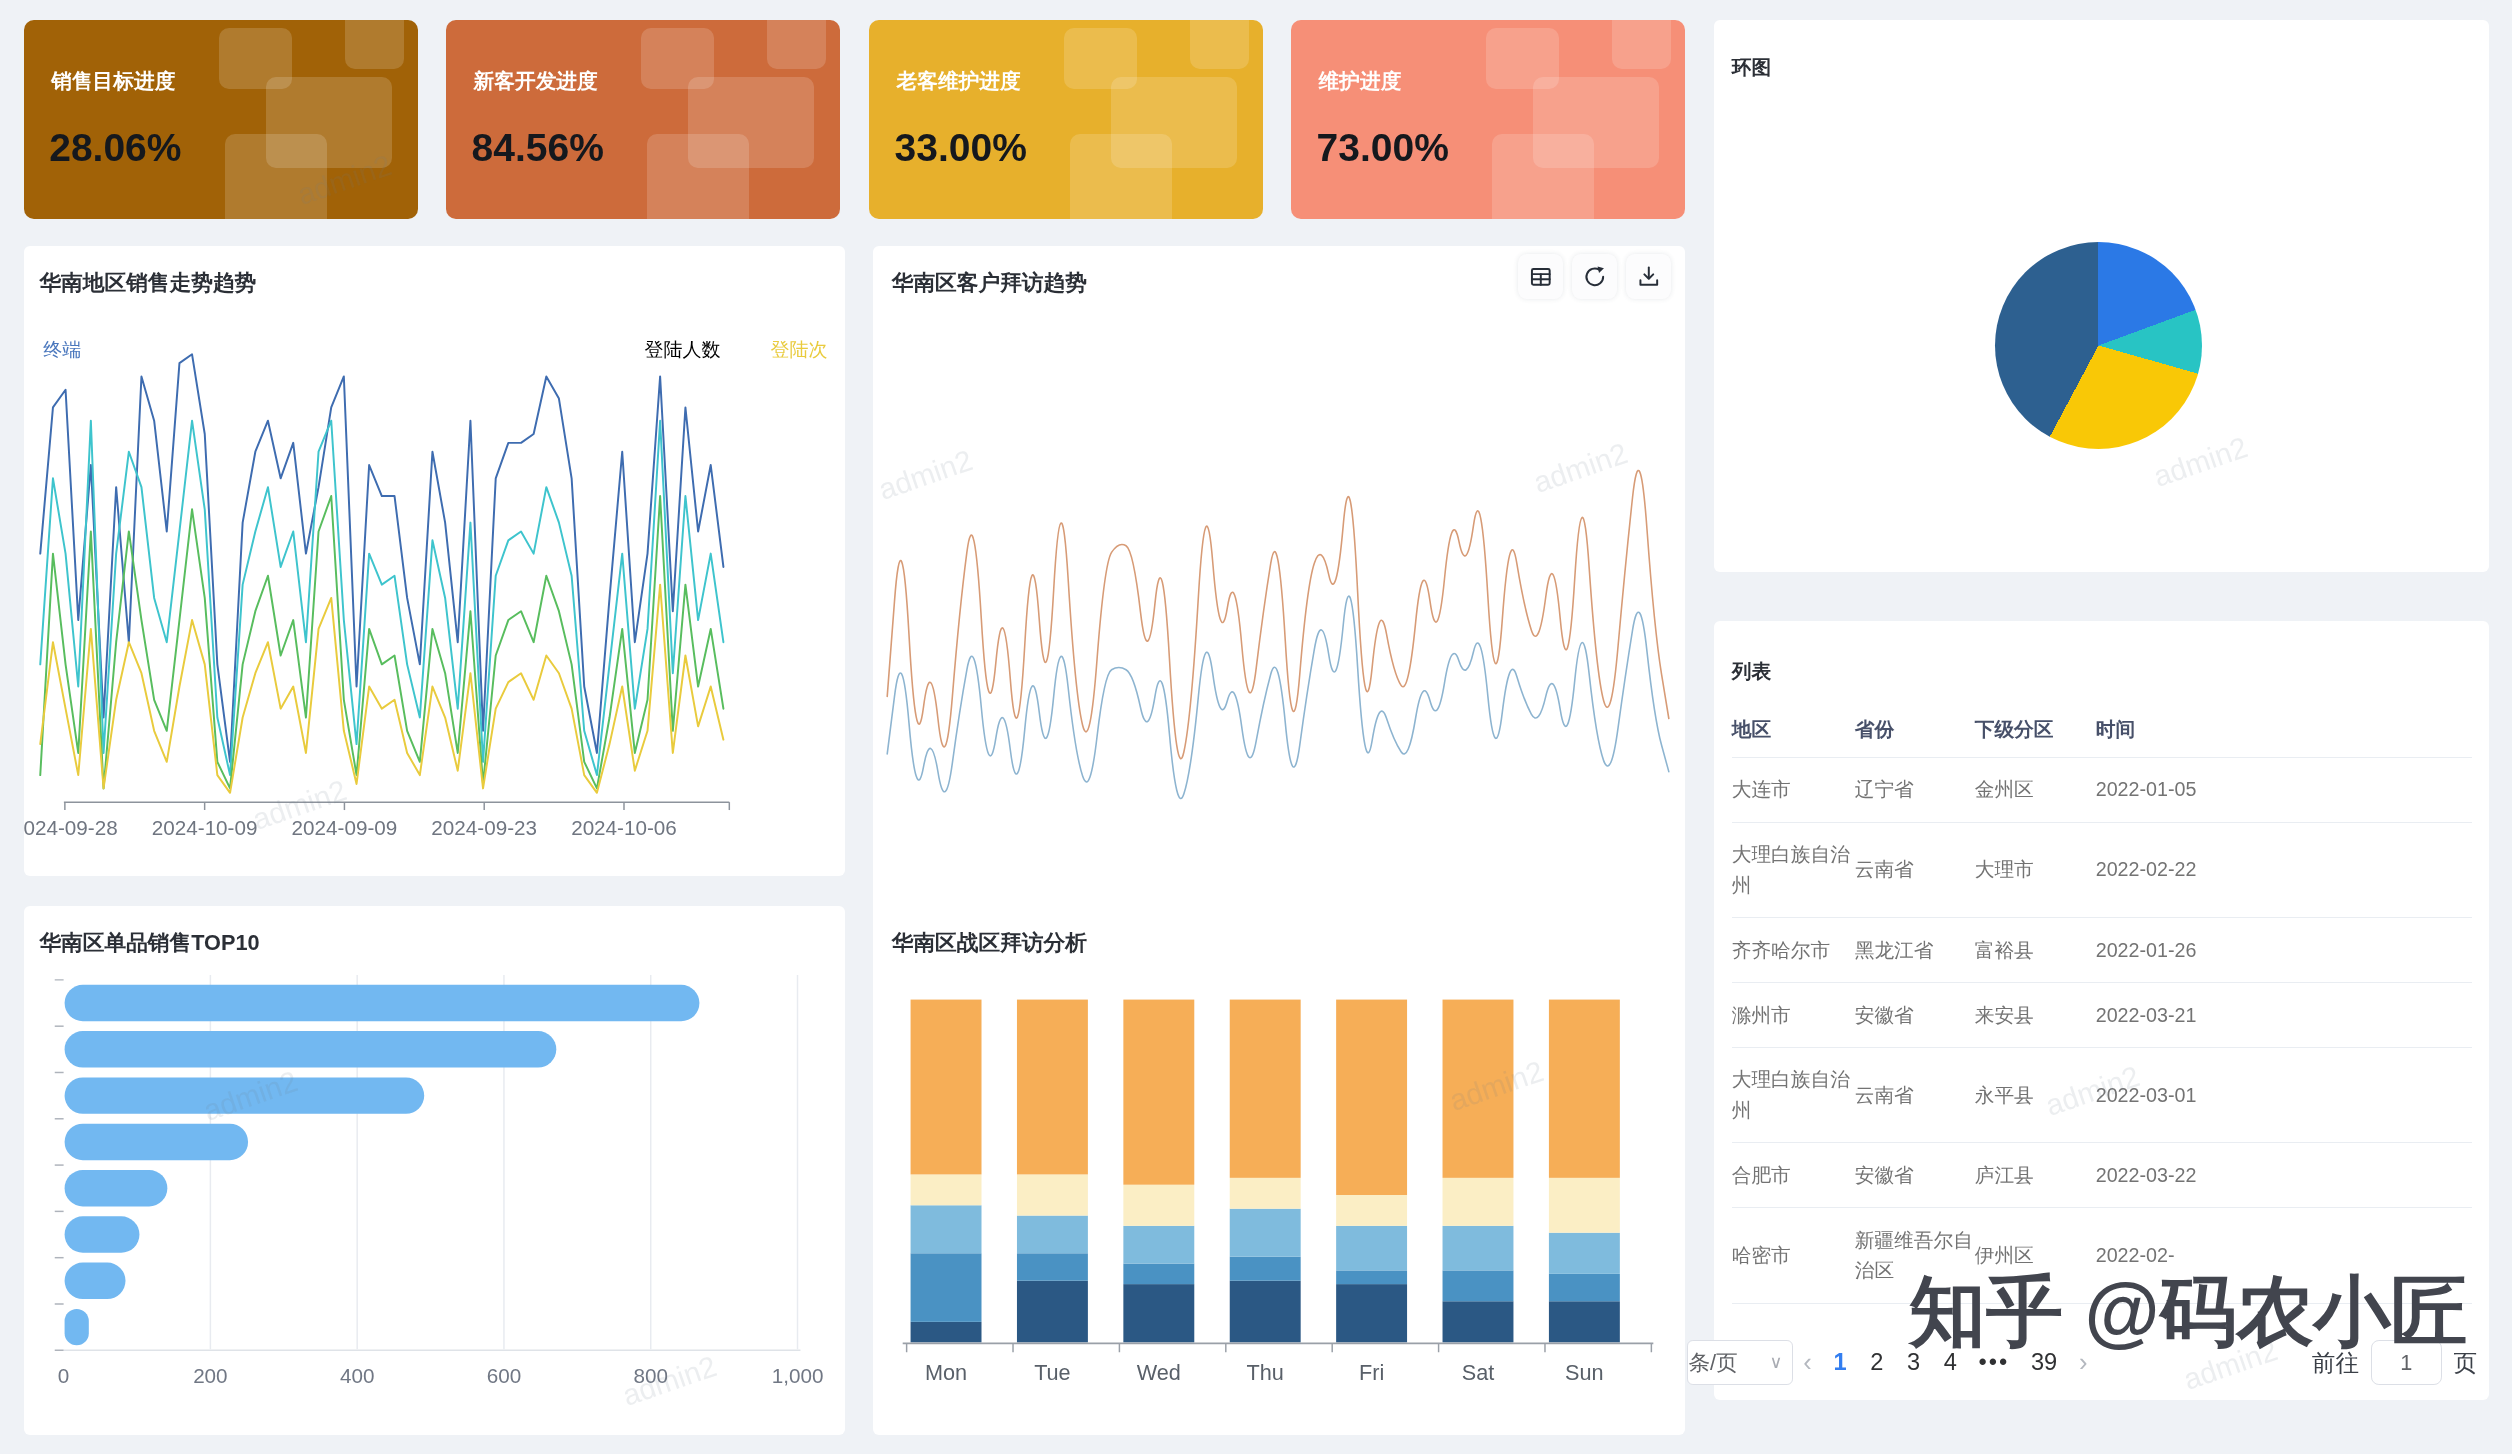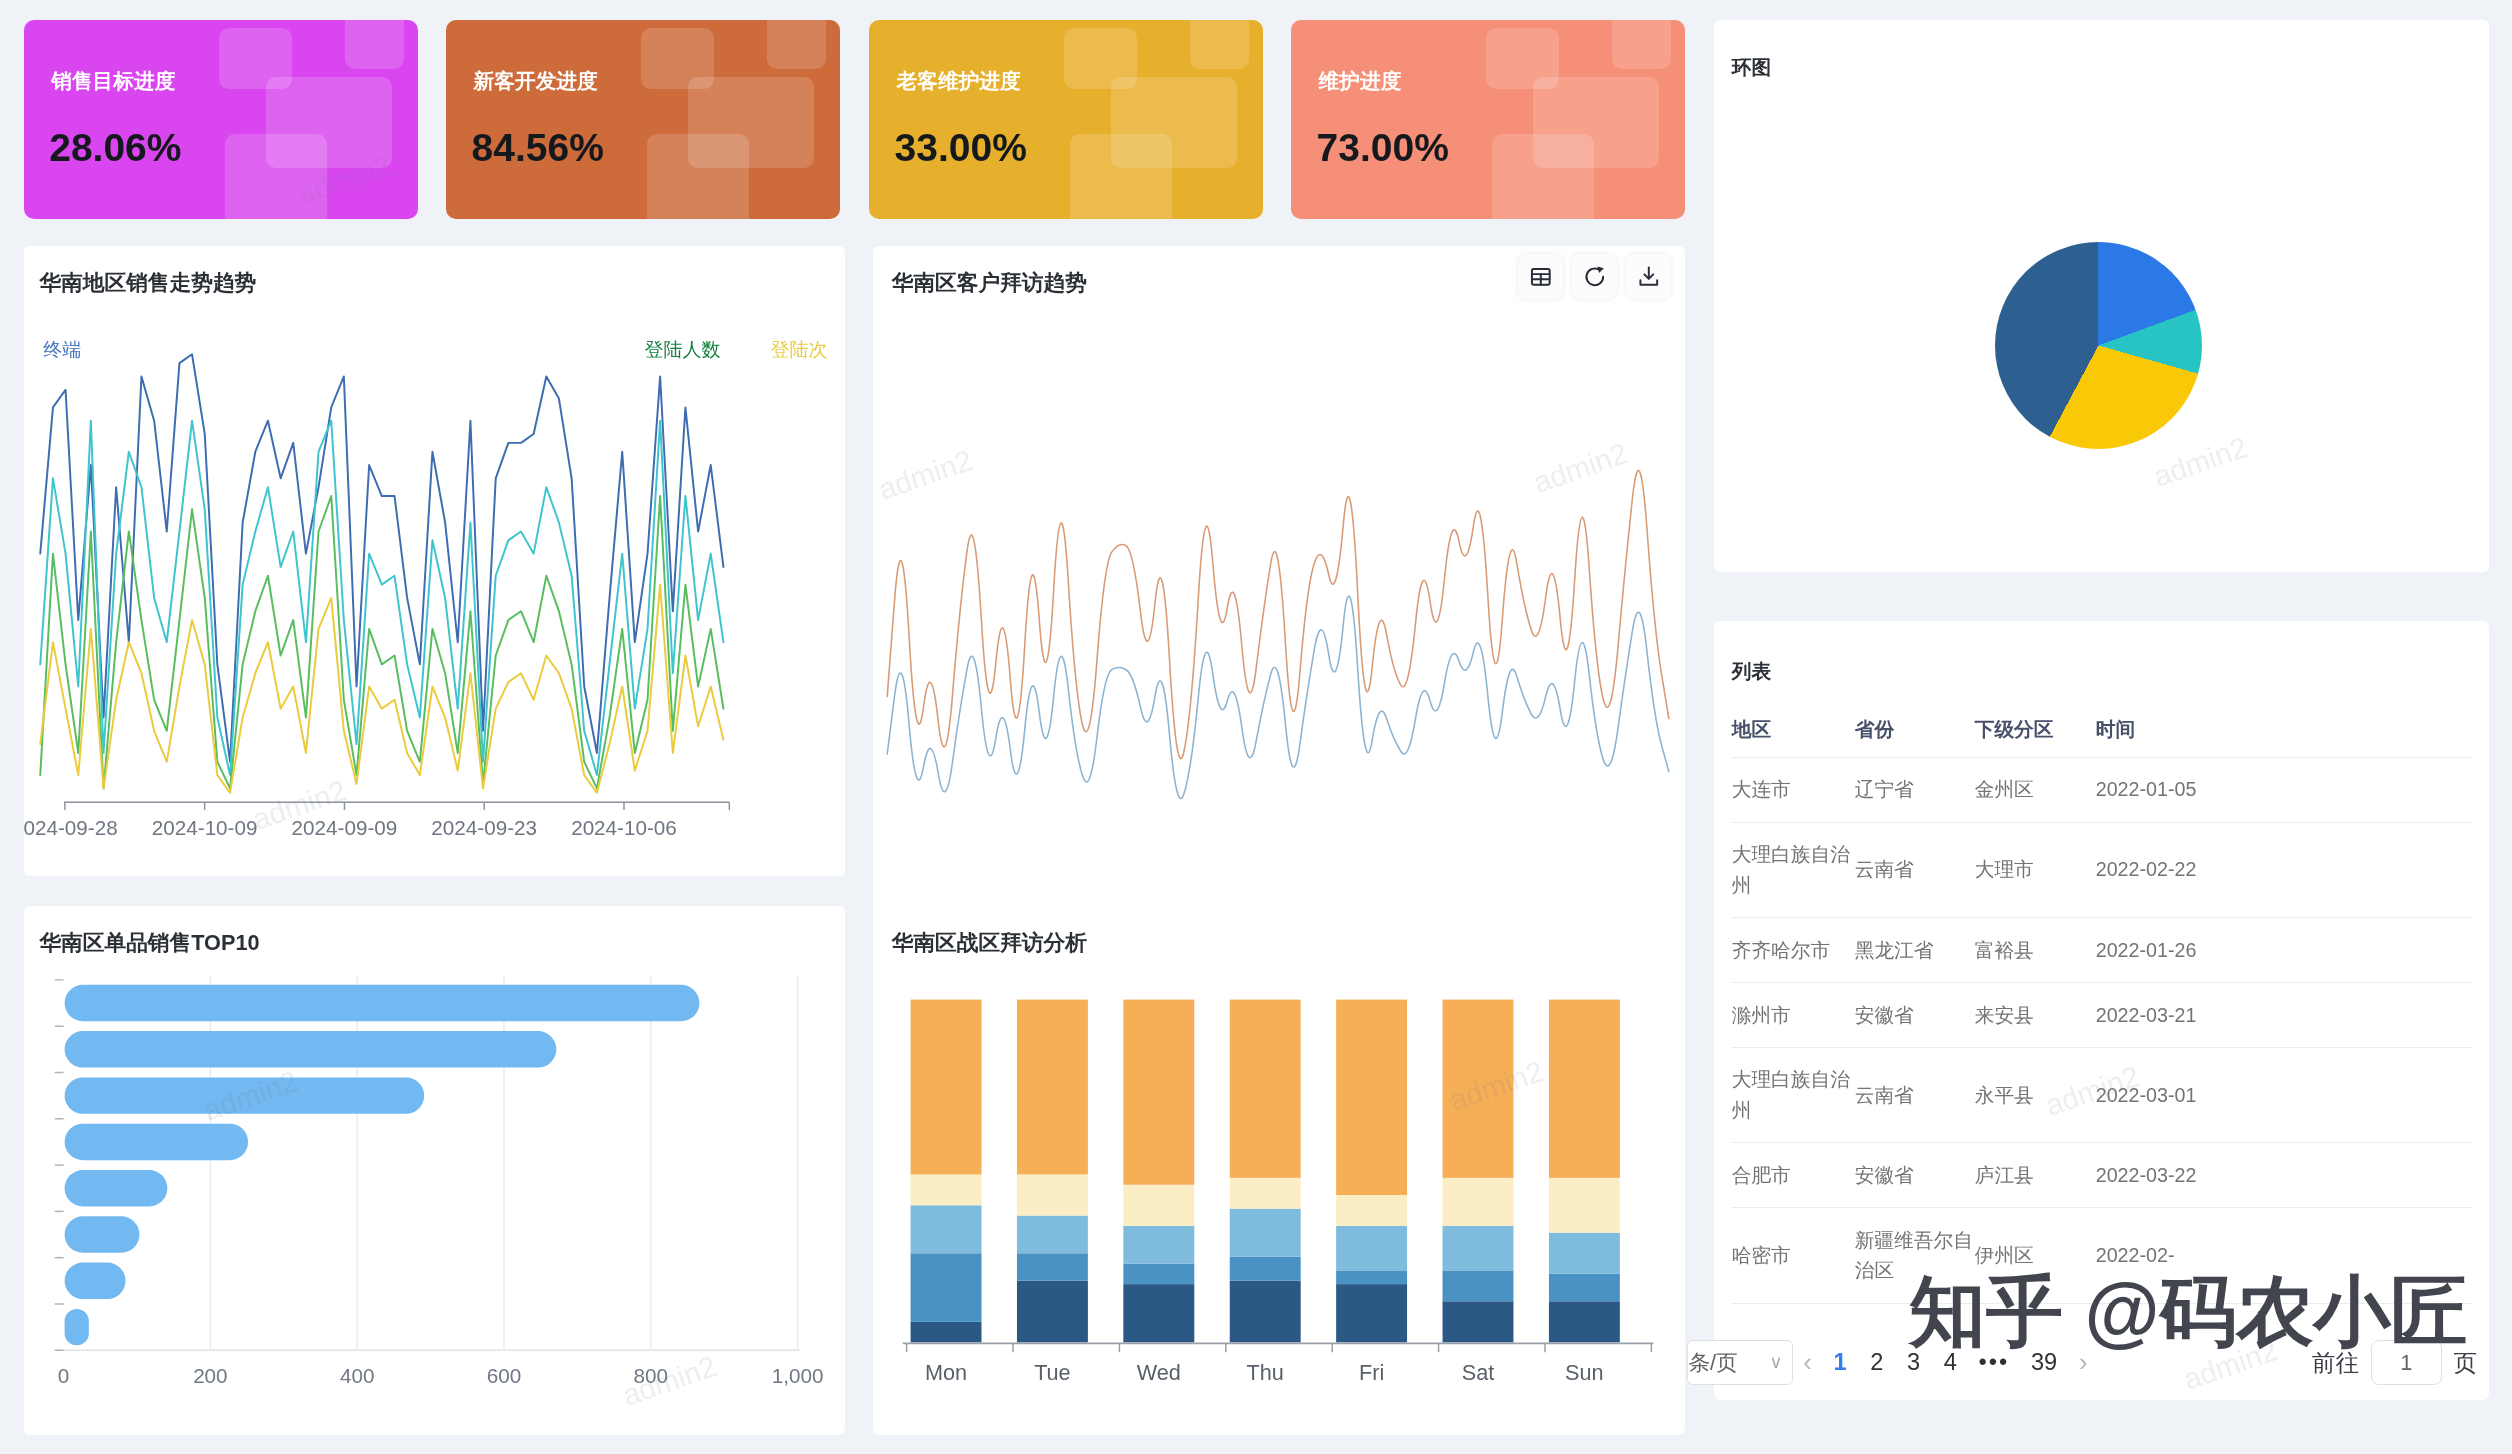--- a/index.html
+++ b/index.html
@@ -70,21 +70,21 @@
   .pg-suffix { margin-left:11.8px; color:#3a3f47; }
 
   
   .wm { position:absolute; font-size:29.6px; color:rgba(110,120,140,.13); transform:rotate(-19deg); pointer-events:none; white-space:nowrap; }
   #brand-wm { position:absolute; left:1909px; top:1261px; font-size:77px; font-weight:700; color:#42454e; white-space:nowrap; pointer-events:none; z-index:50; }
 </style>
 </head>
 <body>
 
 <div id="kpi-row">
-    <div class="kpi" style="left: 23.6px; background: #d946ef;">
+    <div class="kpi" style="left: 23.6px; background: #a16207;">
       <div class="deco d1"></div>
       <div class="deco d2"></div>
       <div class="deco d3"></div>
       <div class="deco d4"></div>
       <div class="kpi-title">销售目标进度</div>
       <div class="kpi-value">28.06%</div>
     </div>
     <div class="kpi" style="left: 446px; background: rgb(205, 107, 59);">
       <div class="deco d1"></div>
       <div class="deco d2"></div>
@@ -107,21 +107,21 @@
       <div class="deco d3"></div>
       <div class="deco d4"></div>
       <div class="kpi-title">维护进度</div>
       <div class="kpi-value">73.00%</div>
     </div>
   </div>
 
 <div class="card" id="card-sales">
   <div class="card-title" style="left:15.8px; top:21.7px;">华南地区销售走势趋势</div>
   <div class="legend-item" style="left: 19.7px; color: rgb(74, 119, 189);">终端</div>
-  <div class="legend-item" style="left: 621px; color: #15803d;">登陆人数</div>
+  <div class="legend-item" style="left: 621px; color: #000000;">登陆人数</div>
   <div class="legend-item" style="left: 747px; color: rgb(233, 203, 61);">登陆次</div>
   <svg class="plot" id="svg-sales" width="821" height="630" viewBox="0 0 833 640">
       <line x1="40" y1="565" x2="716" y2="565" stroke="#8d939c" stroke-width="1.5"></line>
       <line x1="41" y1="565" x2="41" y2="573" stroke="#8d939c" stroke-width="1.5"></line>
       <line x1="183" y1="565" x2="183" y2="573" stroke="#8d939c" stroke-width="1.5"></line>
       <line x1="325" y1="565" x2="325" y2="573" stroke="#8d939c" stroke-width="1.5"></line>
       <line x1="467" y1="565" x2="467" y2="573" stroke="#8d939c" stroke-width="1.5"></line>
       <line x1="609" y1="565" x2="609" y2="573" stroke="#8d939c" stroke-width="1.5"></line>
       <line x1="716" y1="565" x2="716" y2="573" stroke="#8d939c" stroke-width="1.5"></line>
       <text x="41" y="598" text-anchor="middle" font-size="21" fill="#6f7580">2024-09-28</text>

